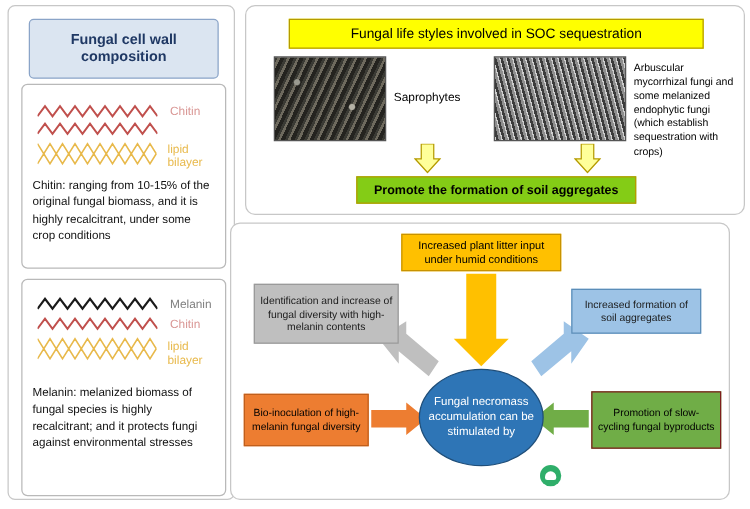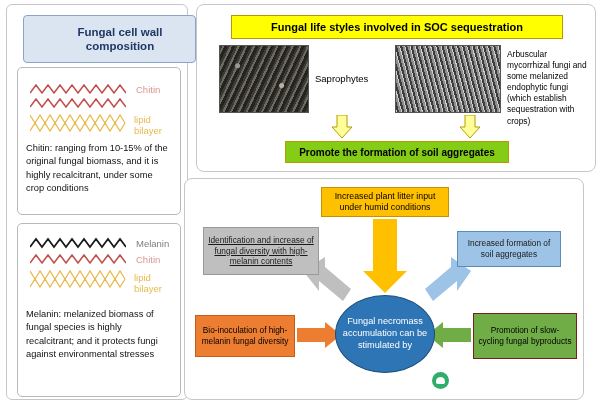--- a/index.html
+++ b/index.html
@@ -14,21 +14,21 @@
 
   
   #left-panel{
     left:6px;top:4px;width:182px;height:396px;
     border:1px solid #c7c7c7;border-radius:6px;background:#fff;
   }
   #left-title{
     position:absolute;left:16px;top:10px;width:150px;height:46px;
     background:#dbe5f1;border:1px solid #8aa4c8;border-radius:4px;
     display:flex;align-items:center;justify-content:center;text-align:center;
-    font-size:11.5px;font-weight:bold;color:#1f3864;line-height:1.25;padding-left:21px;
+    font-size:11.5px;font-weight:bold;color:#1f3864;line-height:1.25;
   }
   .sub-box{
     position:absolute;left:10px;width:162px;
     border:1px solid #b9b9b9;border-radius:5px;background:#fff;
   }
   #chitin-box{top:62px;height:146px;}
   #melanin-box{top:218px;height:172px;}
 
   .wall-art{position:relative;height:66px;margin:6px 6px 0 6px;}
   .zig{position:absolute;left:6px;width:96px;height:14px;}
@@ -44,21 +44,21 @@
 
   
   #top-panel{
     left:196px;top:4px;width:400px;height:168px;
     border:1px solid #c7c7c7;border-radius:8px;background:#fff;
   }
   #top-title{
     position:absolute;left:34px;top:10px;width:330px;height:22px;
     background:#ffff00;border:1px solid #b59b00;
     display:flex;align-items:center;justify-content:center;
-    font-size:11px;font-weight:bold;color:#000;
+    font-size:11px;font-weight:normal;color:#000;
   }
   .photo{
     position:absolute;border:1px solid #555;
     background:#2b2b2b;overflow:hidden;
   }
   #photo-left{left:22px;top:40px;width:88px;height:66px;
     background:
       radial-gradient(circle at 20% 30%, #9a9a90 0 2px, transparent 3px),
       radial-gradient(circle at 70% 60%, #b5b2a6 0 2px, transparent 3px),
       repeating-linear-gradient(115deg,#3a3a34 0 2px,#6e6a5e 2px 4px,#24231f 4px 7px),
@@ -95,21 +95,21 @@
     display:flex;align-items:center;justify-content:center;text-align:center;
     font-size:8.3px;line-height:1.3;color:#1a1a1a;padding:3px 4px;
   }
   #node-litter{
     left:136px;top:8px;width:128px;height:30px;
     background:#ffc000;border:1px solid #c79200;color:#000;
     font-size:8.8px;
   }
   #node-diversity{
     left:18px;top:48px;width:116px;height:48px;
-    background:#bfbfbf;border:1px solid #9a9a9a;text-decoration:underline;
+    background:#bfbfbf;border:1px solid #9a9a9a;
   }
   #node-aggregates{
     left:272px;top:52px;width:104px;height:36px;
     background:#9dc3e6;border:1px solid #5b8db8;
   }
   #node-bioinoc{
     left:10px;top:136px;width:100px;height:42px;
     background:#ed7d31;border:1px solid #c05f1c;color:#000;
   }
   #node-promotion{

